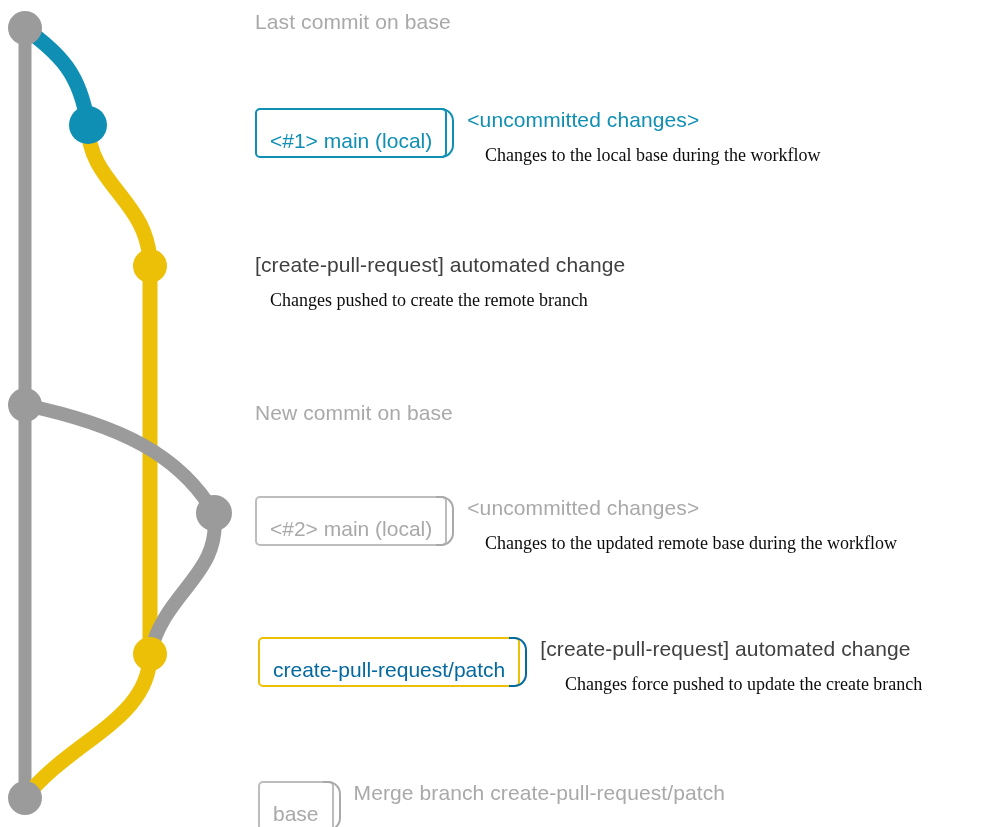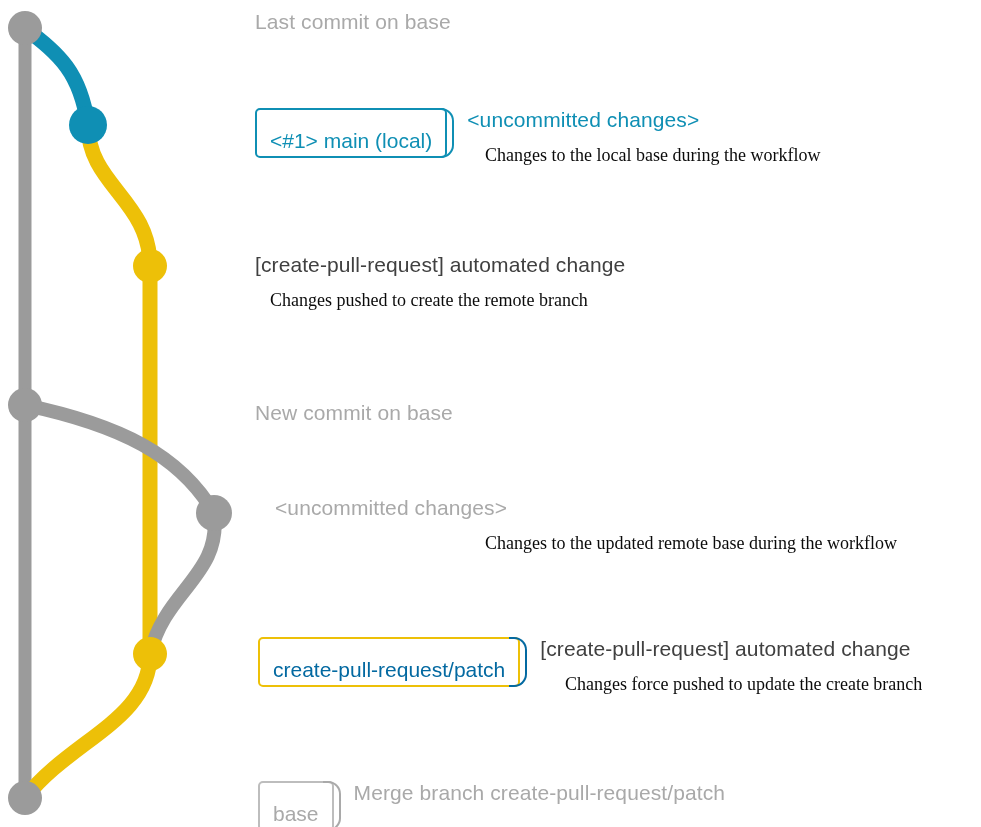--- a/index.html
+++ b/index.html
@@ -137,20 +137,21 @@
 <div class="row" style="left:255px; top:253px;">
   <span class="subject yellow">[create-pull-request] automated change</span>
 </div>
 <div class="desc" style="left:270px; top:290px;">Changes pushed to create the remote branch</div>
 
 <div class="row" style="left:255px; top:401px;">
   <span class="subject heading-text">New commit on base</span>
 </div>
 
 <div class="row" style="left:255px; top:496px;">
+  <span class="badge gray">&lt;#2&gt; main (local)</span>
   <span class="badge-gap"></span>
   <span class="subject gray">&lt;uncommitted changes&gt;</span>
 </div>
 <div class="desc" style="left:485px; top:533px;">Changes to the updated remote base during the workflow</div>
 
 <div class="row" style="left:258px; top:637px;">
   <span class="badge yellow">create-pull-request/patch</span>
   <span class="badge-gap"></span>
   <span class="subject yellow">[create-pull-request] automated change</span>
 </div>

